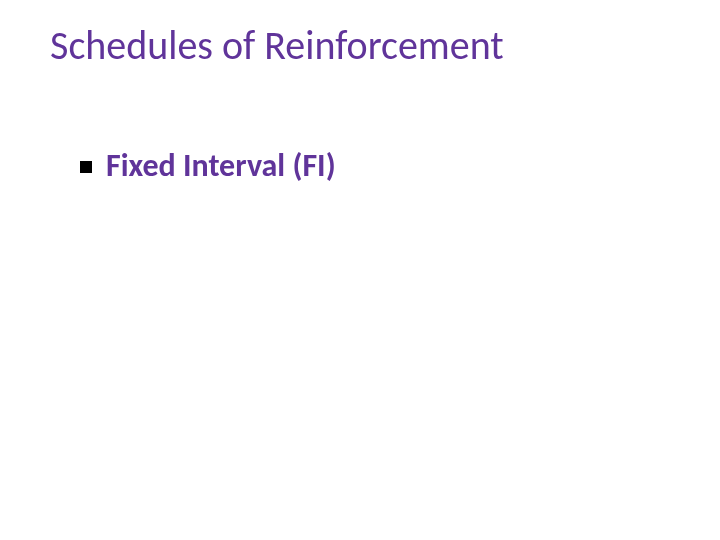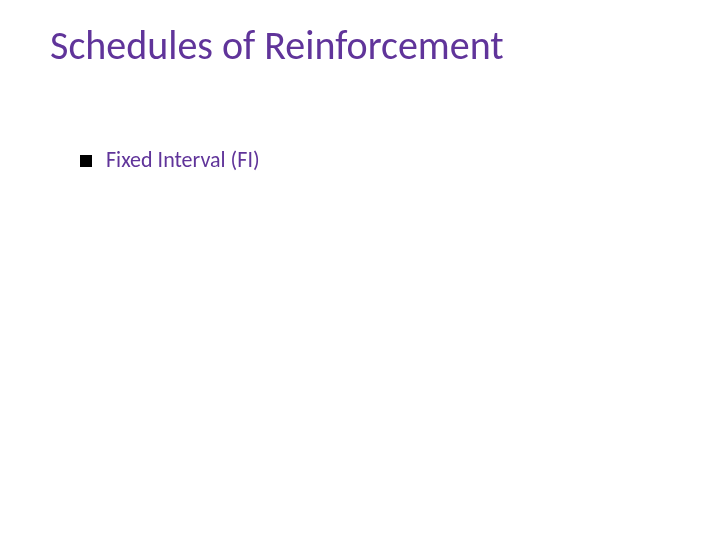--- a/index.html
+++ b/index.html
@@ -32,22 +32,22 @@
     gap: 14px;
   }
   .bullet-icon {
     width: 12px;
     height: 12px;
     background: #000000;
     flex: 0 0 auto;
     margin-top: 2px;
   }
   .bullet-text {
-    font-size: 22px;
-    font-weight: 400;
+    font-size: 32px;
+    font-weight: 700;
     color: #60349a;
     line-height: 1.1;
   }
 </style>
 </head>
 <body>
 
 <div class="slide">
   <h1 class="title">Schedules of Reinforcement</h1>
 

